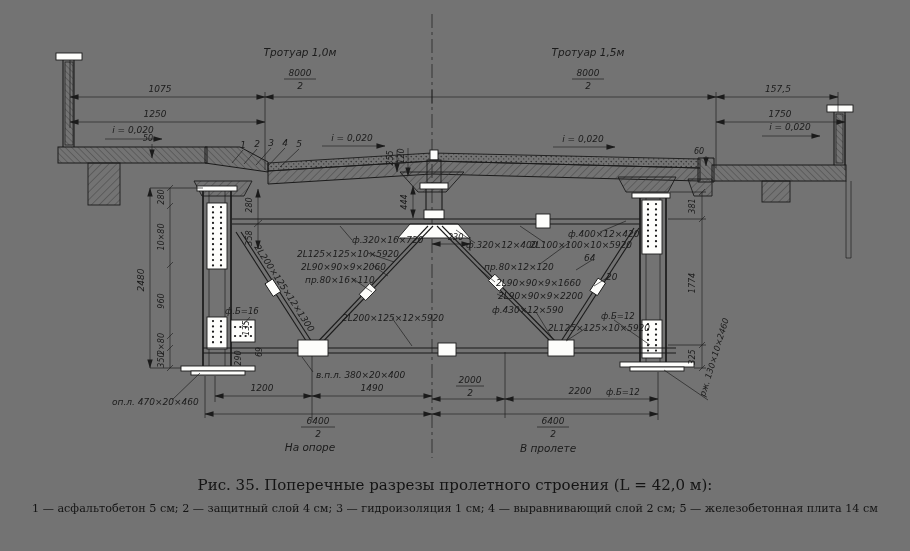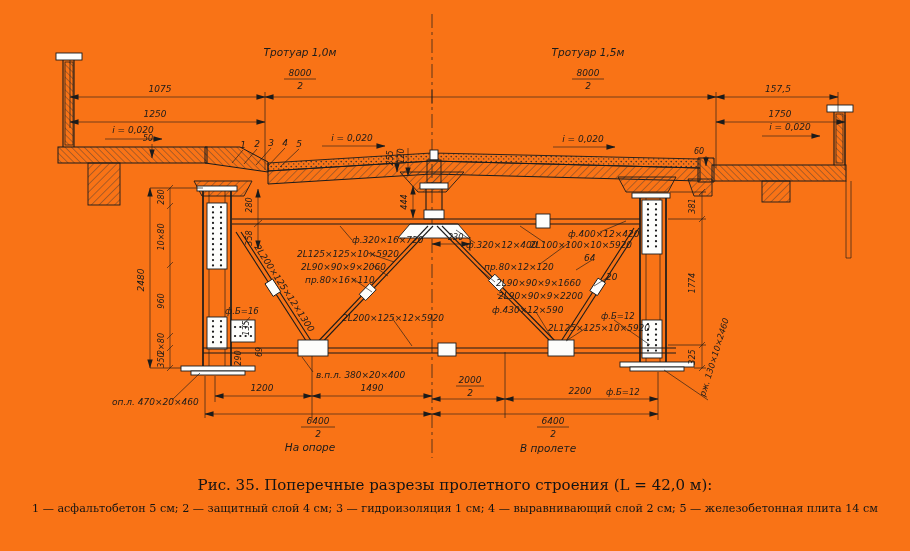--- a/index.html
+++ b/index.html
@@ -1,16 +1,16 @@
 <!DOCTYPE html>
 <html><head>
 <meta charset="utf-8">
 <style>
   html,body{margin:0;padding:0;background:#ffffff;}
-  .page{position:relative;width:910px;height:551px;background:#f97316;overflow:hidden;}
+  .page{position:relative;width:910px;height:551px;background:#737373;overflow:hidden;}
   svg{display:block;}
   .t{font-family:"DejaVu Sans",sans-serif;font-style:italic;fill:#1b1b1b;}
   .s8{font-size:8px;}
   .s85{font-size:8.5px;}
   .s9{font-size:9px;}
   .s10{font-size:10.5px;}
   .cap{font-family:"DejaVu Serif","Liberation Serif",serif;font-style:normal;font-size:15px;fill:#141414;}
   .leg{font-family:"DejaVu Serif","Liberation Serif",serif;font-style:normal;font-size:11.2px;fill:#141414;}
   .ln{stroke:#1b1b1b;stroke-width:1.1;fill:none;}
   .thk{stroke:#1b1b1b;stroke-width:1.7;fill:none;}

